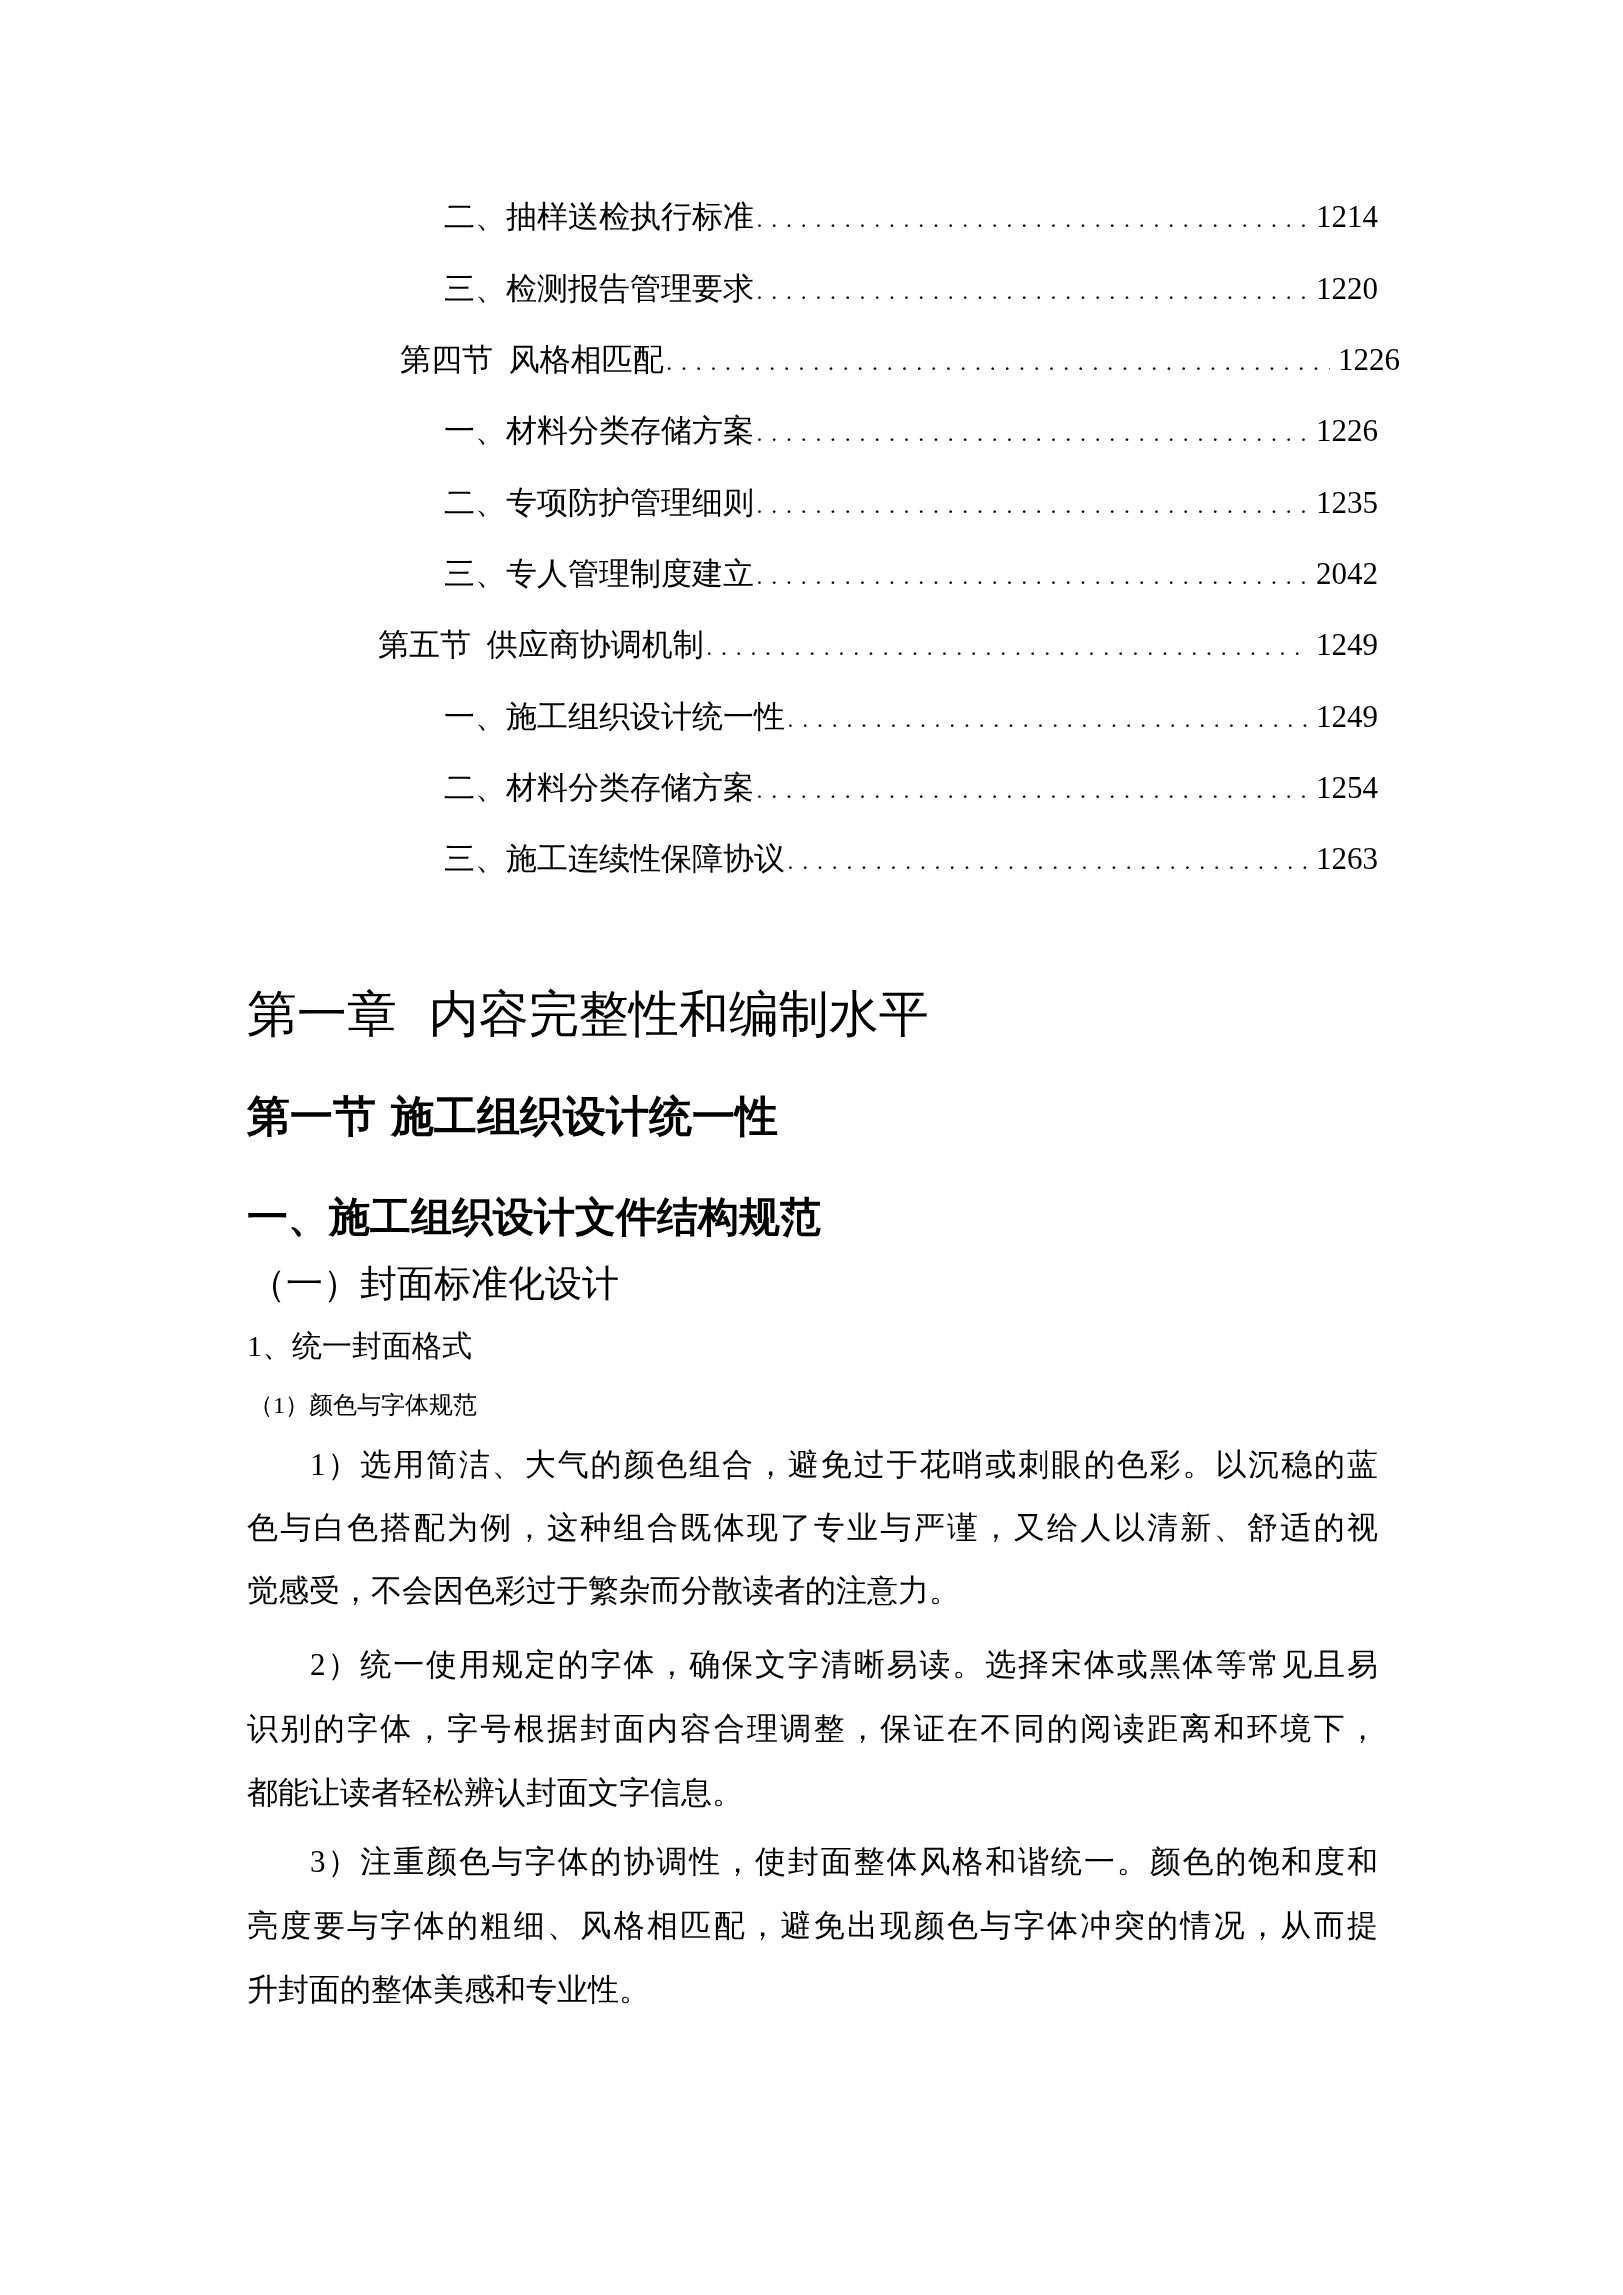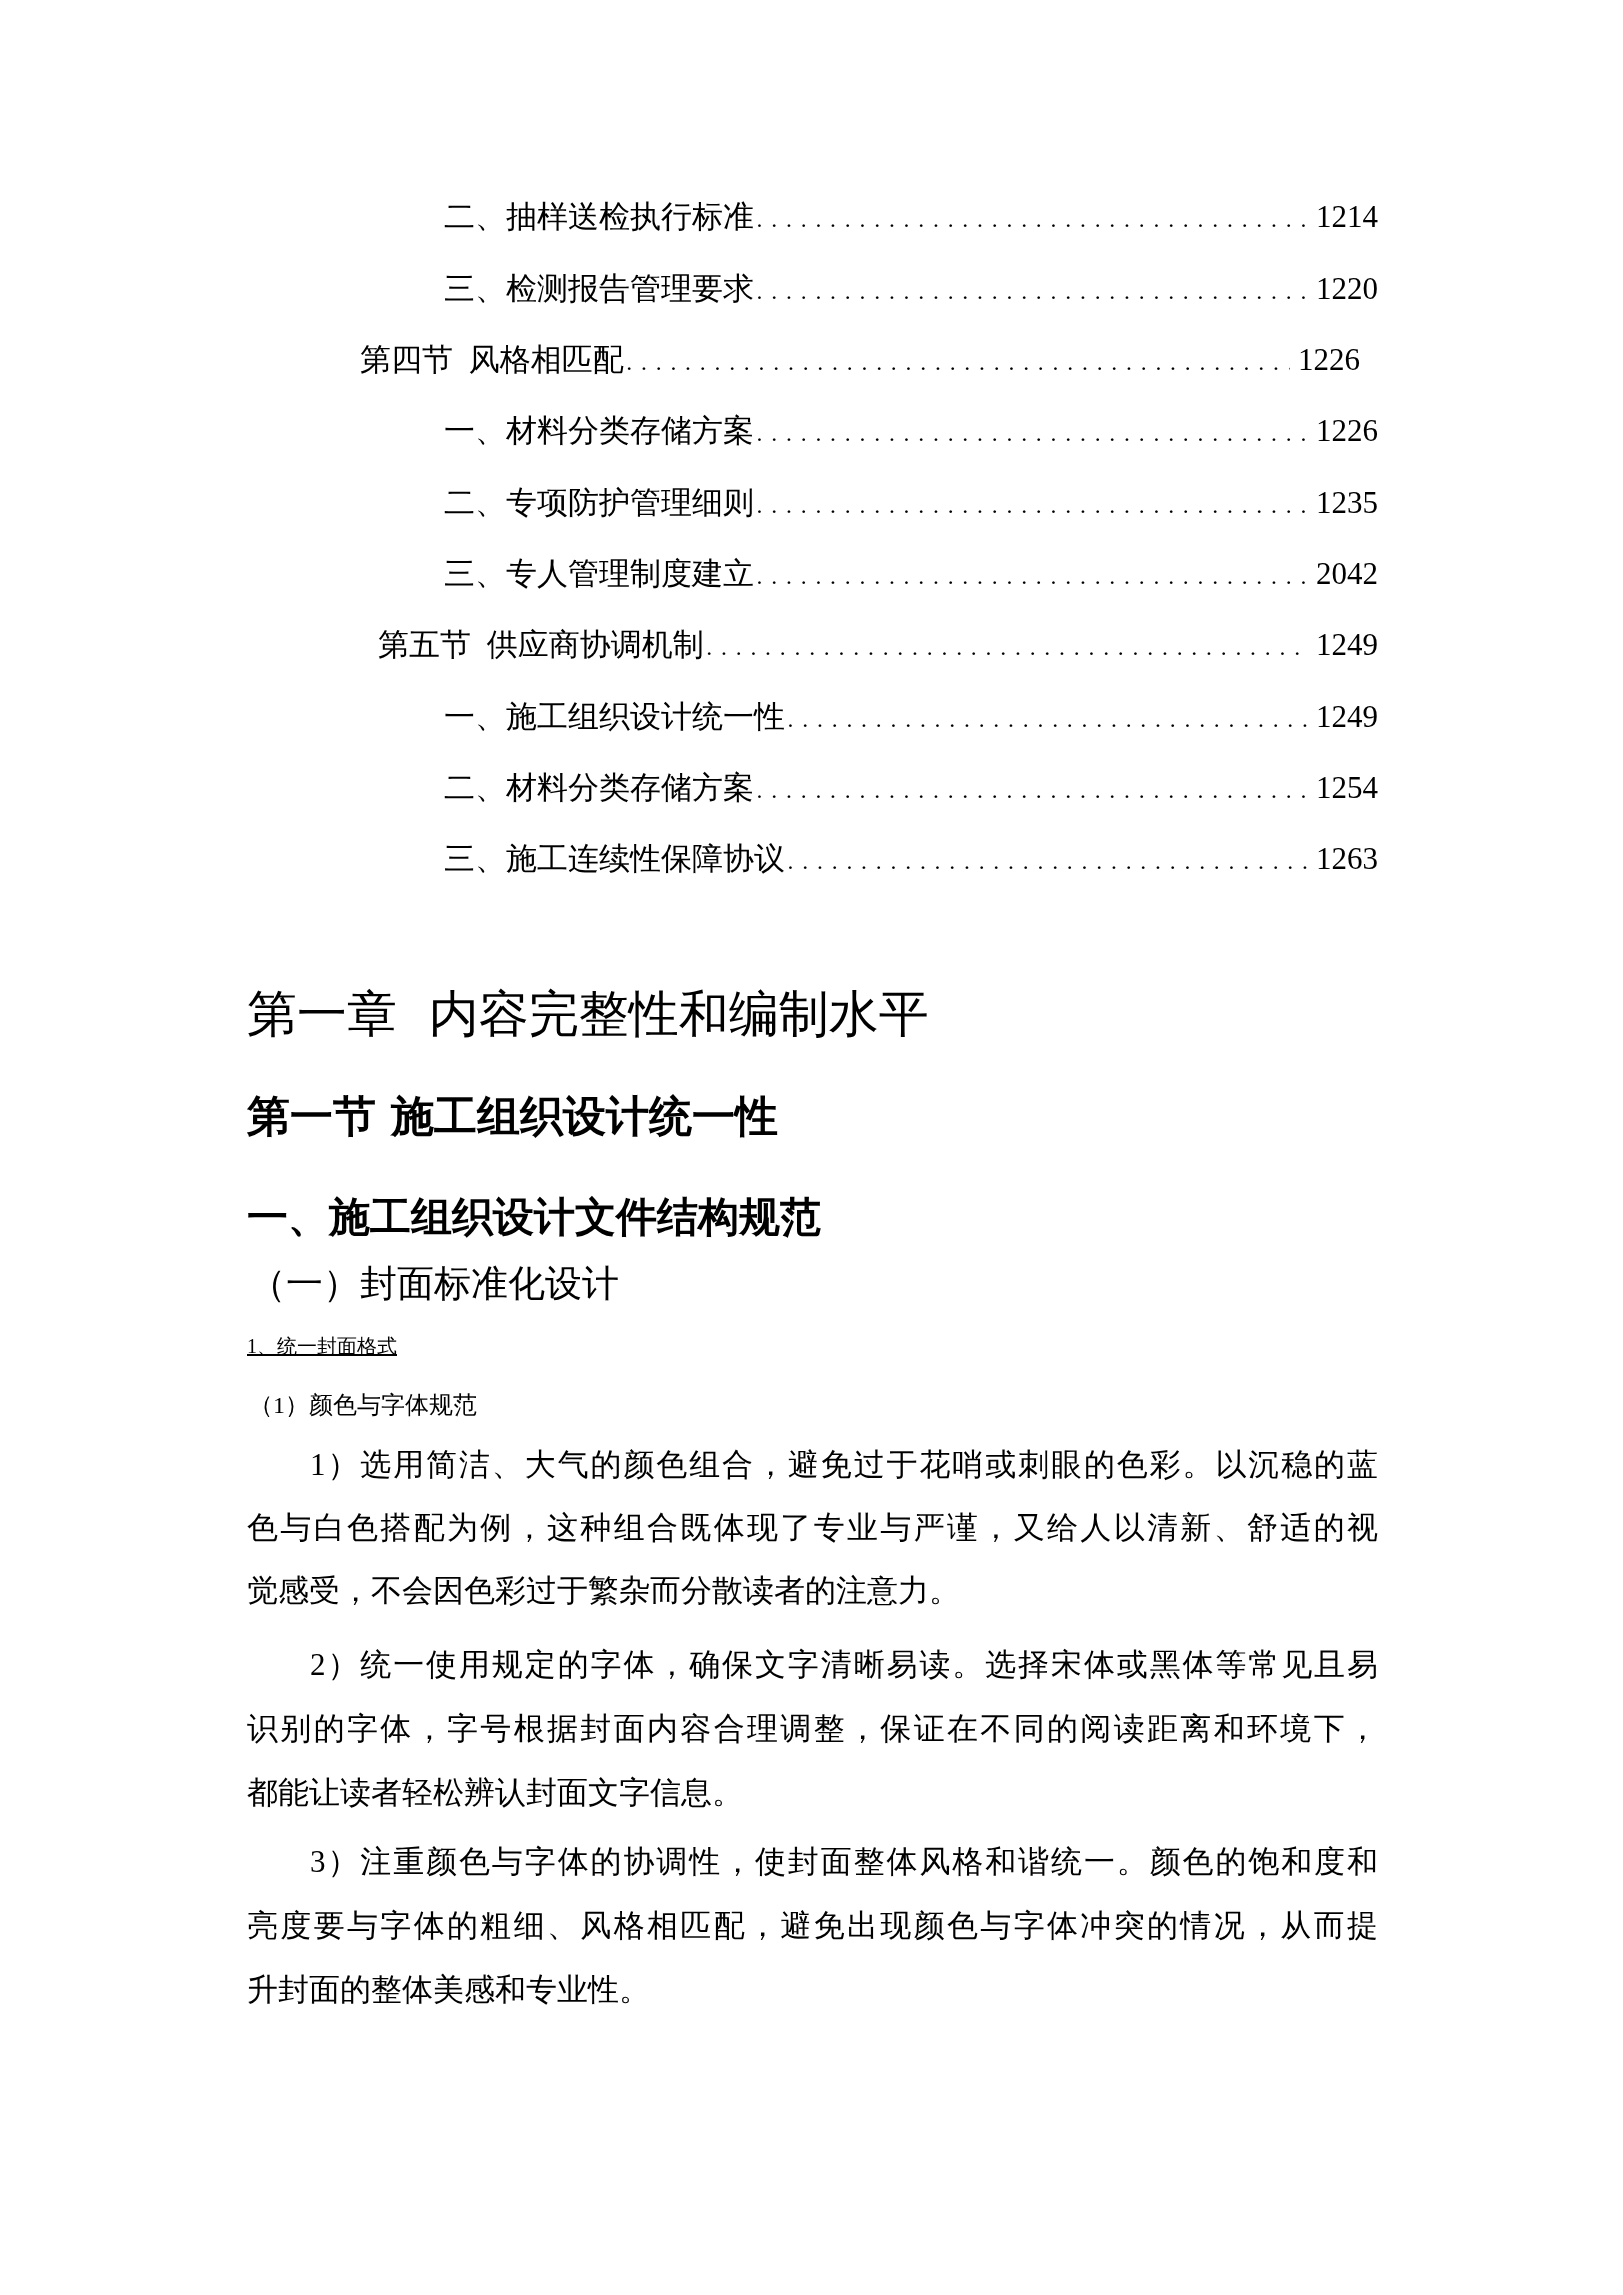--- a/index.html
+++ b/index.html
@@ -15,21 +15,21 @@
   .toc-row .leader { flex: 1 1 auto; overflow: hidden; white-space: nowrap; margin: 0 7.9px 0 2.6px;
                      letter-spacing: 8.8px; font-size: 23.6px; line-height: 29px; align-self: flex-end; }
   .toc-row .page-num { flex: 0 0 auto; text-align: right; font-size: 31px; }
 
   
   .h { position: absolute; left: 247px; white-space: nowrap; }
   .h-chapter { font-family: "DejaVu Sans", "Liberation Sans", sans-serif; font-weight: normal; font-size: 50px; line-height: 55px; }
   .h-section { font-family: "DejaVu Sans", "Liberation Sans", sans-serif; font-weight: bold; font-size: 43px; line-height: 47px; }
   .h-sub { font-family: "DejaVu Sans", "Liberation Sans", sans-serif; font-weight: bold; font-size: 41px; line-height: 44px; }
   .h-paren { font-size: 37px; line-height: 41px; }
-  .h-num { font-size: 20px; line-height: 34px; text-decoration: underline; }
+  .h-num { font-size: 30px; line-height: 34px; }
   .h-num2 { font-size: 24px; line-height: 34px; }
 
   
   .body-line { position: absolute; left: 247px; width: 1131px; font-size: 31px; line-height: 35px;
                white-space: nowrap; text-align: justify; text-align-last: justify; }
   .body-line.first { left: 310px; width: 1068px; }
   .body-line.last { text-align-last: left; }
 </style>
 </head>
 <body>
@@ -42,21 +42,21 @@
       <span class="label">抽样送检执行标准</span>
       <span class="leader">................................................................................</span>
       <span class="page-num">1214</span>
     </div>
     <div class="toc-row" style="left:444px; width:934px; top:272px;">
       <span class="marker">三、</span>
       <span class="label">检测报告管理要求</span>
       <span class="leader">................................................................................</span>
       <span class="page-num">1220</span>
     </div>
-    <div class="toc-row" style="left:360px; width:1000px; top:343px;">
+    <div class="toc-row" style="left:400px; width:1000px; top:343px;">
       <span class="label" style="margin-right:15.7px;">第四节</span>
       <span class="label">风格相匹配</span>
       <span class="leader">................................................................................</span>
       <span class="page-num">1226</span>
     </div>
     <div class="toc-row" style="left:444px; width:934px; top:414px;">
       <span class="marker">一、</span>
       <span class="label">材料分类存储方案</span>
       <span class="leader">................................................................................</span>
       <span class="page-num">1226</span>

